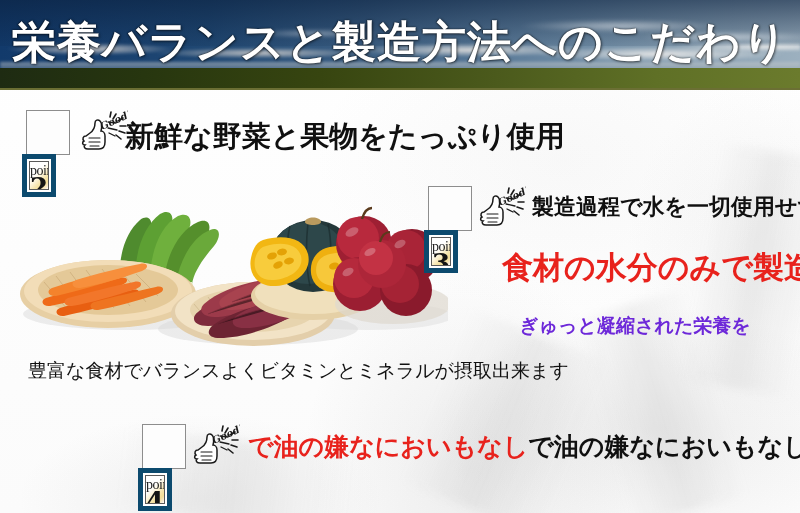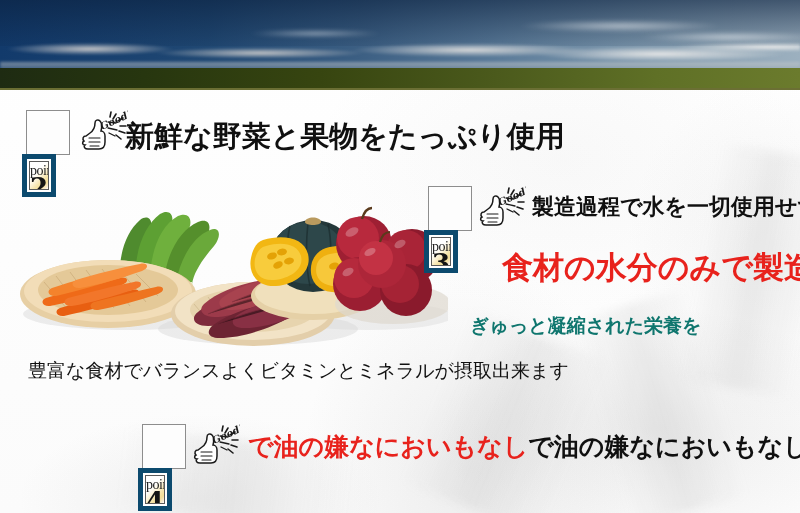--- a/index.html
+++ b/index.html
@@ -193,22 +193,23 @@
     font-weight: bold;
     font-size: 31px;
     color: #e8221c;
     white-space: nowrap;
     letter-spacing: 0px;
   }
   .sub-line {
     position: absolute;
     font-family: Liberation Sans, sans-serif;
     font-weight: bold;
-    color: #0f766e;
+    color: #6d28d9;
     white-space: nowrap;
+    text-align: center;
   }
   .caption {
     position: absolute;
     font-family: "DejaVu Serif", "Liberation Serif", serif;
     font-weight: normal;
     font-size: 19px;
     color: #111111;
     white-space: nowrap;
   }
   .red-seg { color: #e8221c; }
@@ -236,20 +237,21 @@
     <div class="sky"></div>
     <div class="sky-top-dark"></div>
     <div class="cloud-wisp" style="left:520px; top:20px; width:200px; height:12px;"></div>
     <div class="cloud-wisp" style="left:640px; top:32px; width:180px; height:10px;"></div>
     <div class="cloud-wisp" style="left:250px; top:30px; width:130px; height:7px;"></div>
     <div class="cloud-band"></div>
     <div class="horizon-haze"></div>
     <div class="field-dark"></div>
     <div class="field"></div>
     <div class="field-edge"></div>
+    <div class="header-title">栄養バランスと製造方法へのこだわり</div>
   </div>
 
   <div class="point-badge" style="left:22px; top:106px;">
     <div class="shadow-box"></div>
     <div class="outer">
       <div class="inner">
         <div class="word">point</div>
         <div class="num">2</div>
       </div>
     </div>

